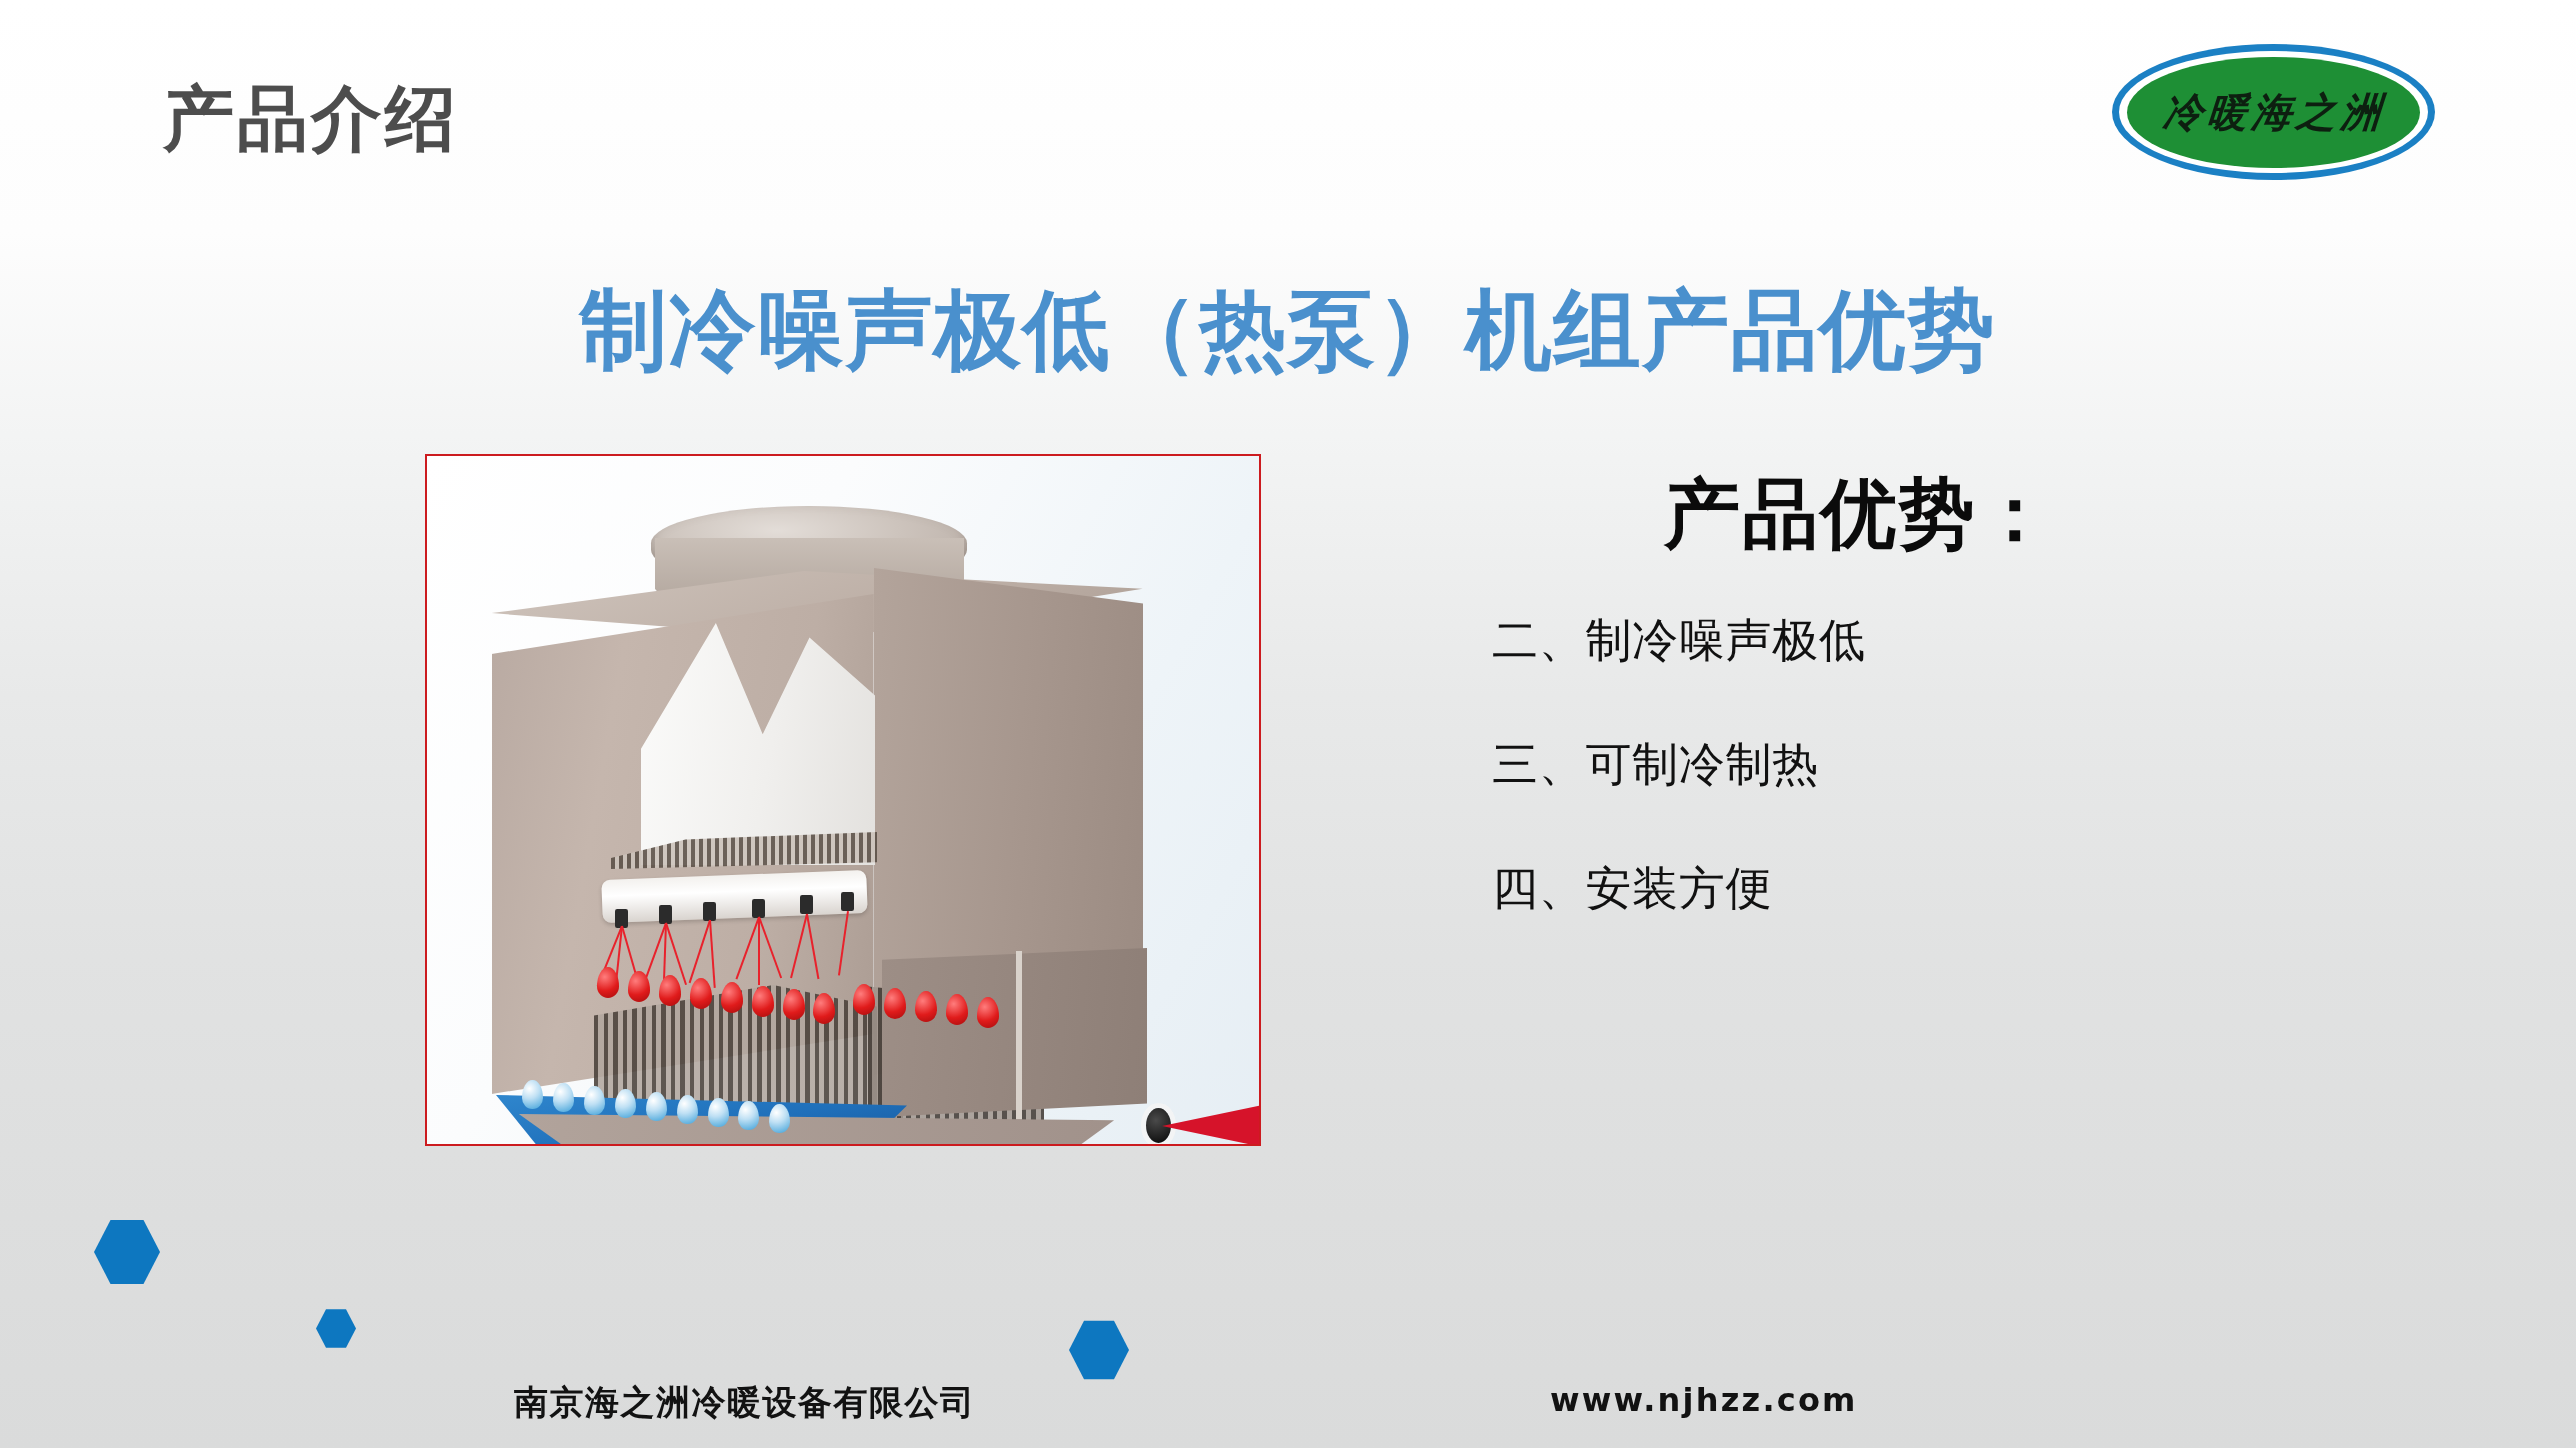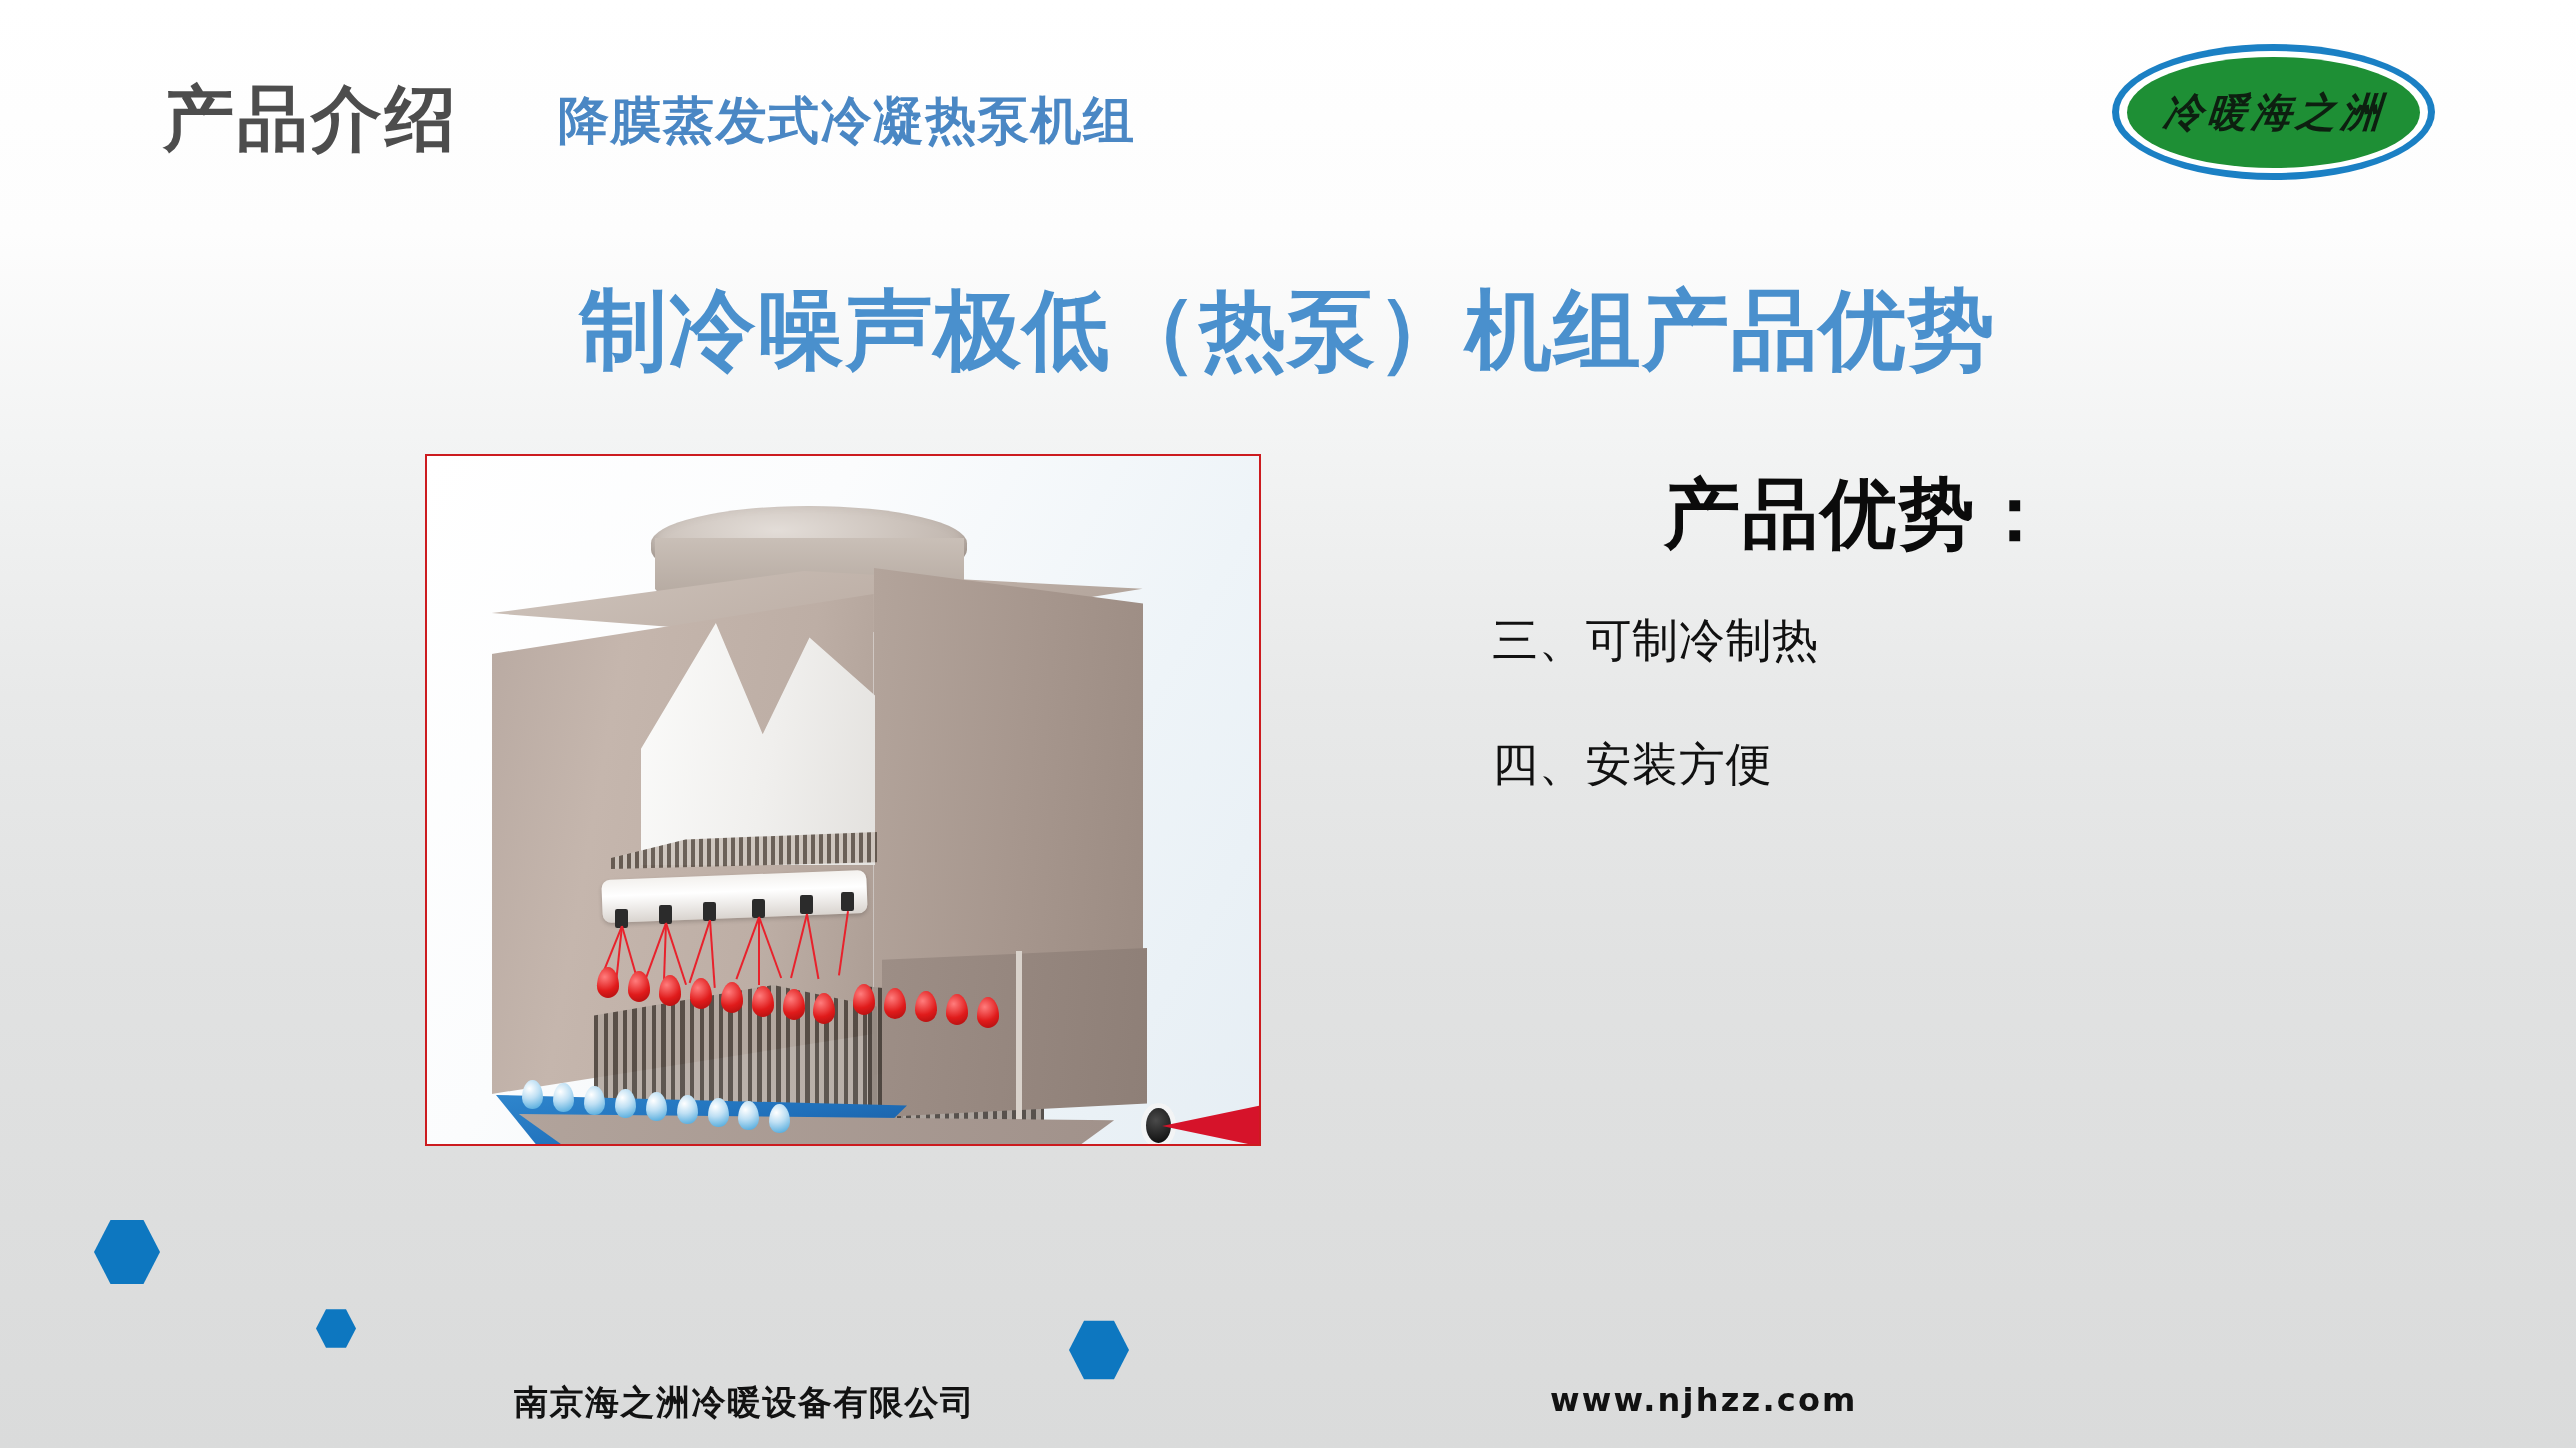--- a/index.html
+++ b/index.html
@@ -221,21 +221,20 @@
     font-size:32px;font-weight:bold;color:#121212;
     letter-spacing:2.2px;white-space:nowrap;
   }
 </style>
 </head>
 <body>
 
 <div class="slide">
 
   <div class="hdr-main">产品介绍</div>
-  <div class="hdr-sub">降膜蒸发式冷凝热泵机组</div>
 
   <div class="logo">
     <div class="logo-ring"></div>
     <div class="logo-white"></div>
     <div class="logo-green">
       <span class="logo-text">冷暖海之洲</span>
     </div>
   </div>
 
   <div class="main-title">制冷噪声极低（热泵）机组产品优势</div>
@@ -311,20 +310,21 @@
       <div class="arrow-red">
 
         <div class="head"></div>
       </div>
 
     </div>
   </div>
 
   <div class="adv-title">产品优势：</div>
   <div class="adv-list">
+    <div class="adv-item">二、制冷噪声极低</div>
     <div class="adv-item">三、可制冷制热</div>
     <div class="adv-item">四、安装方便</div>
   </div>
 
   <div class="hexa hex1"></div>
   <div class="hexa hex2"></div>
   <div class="hexa hex3"></div>
 
   <div class="ft-company">南京海之洲冷暖设备有限公司</div>
   <div class="ft-site">www.njhzz.com</div>

